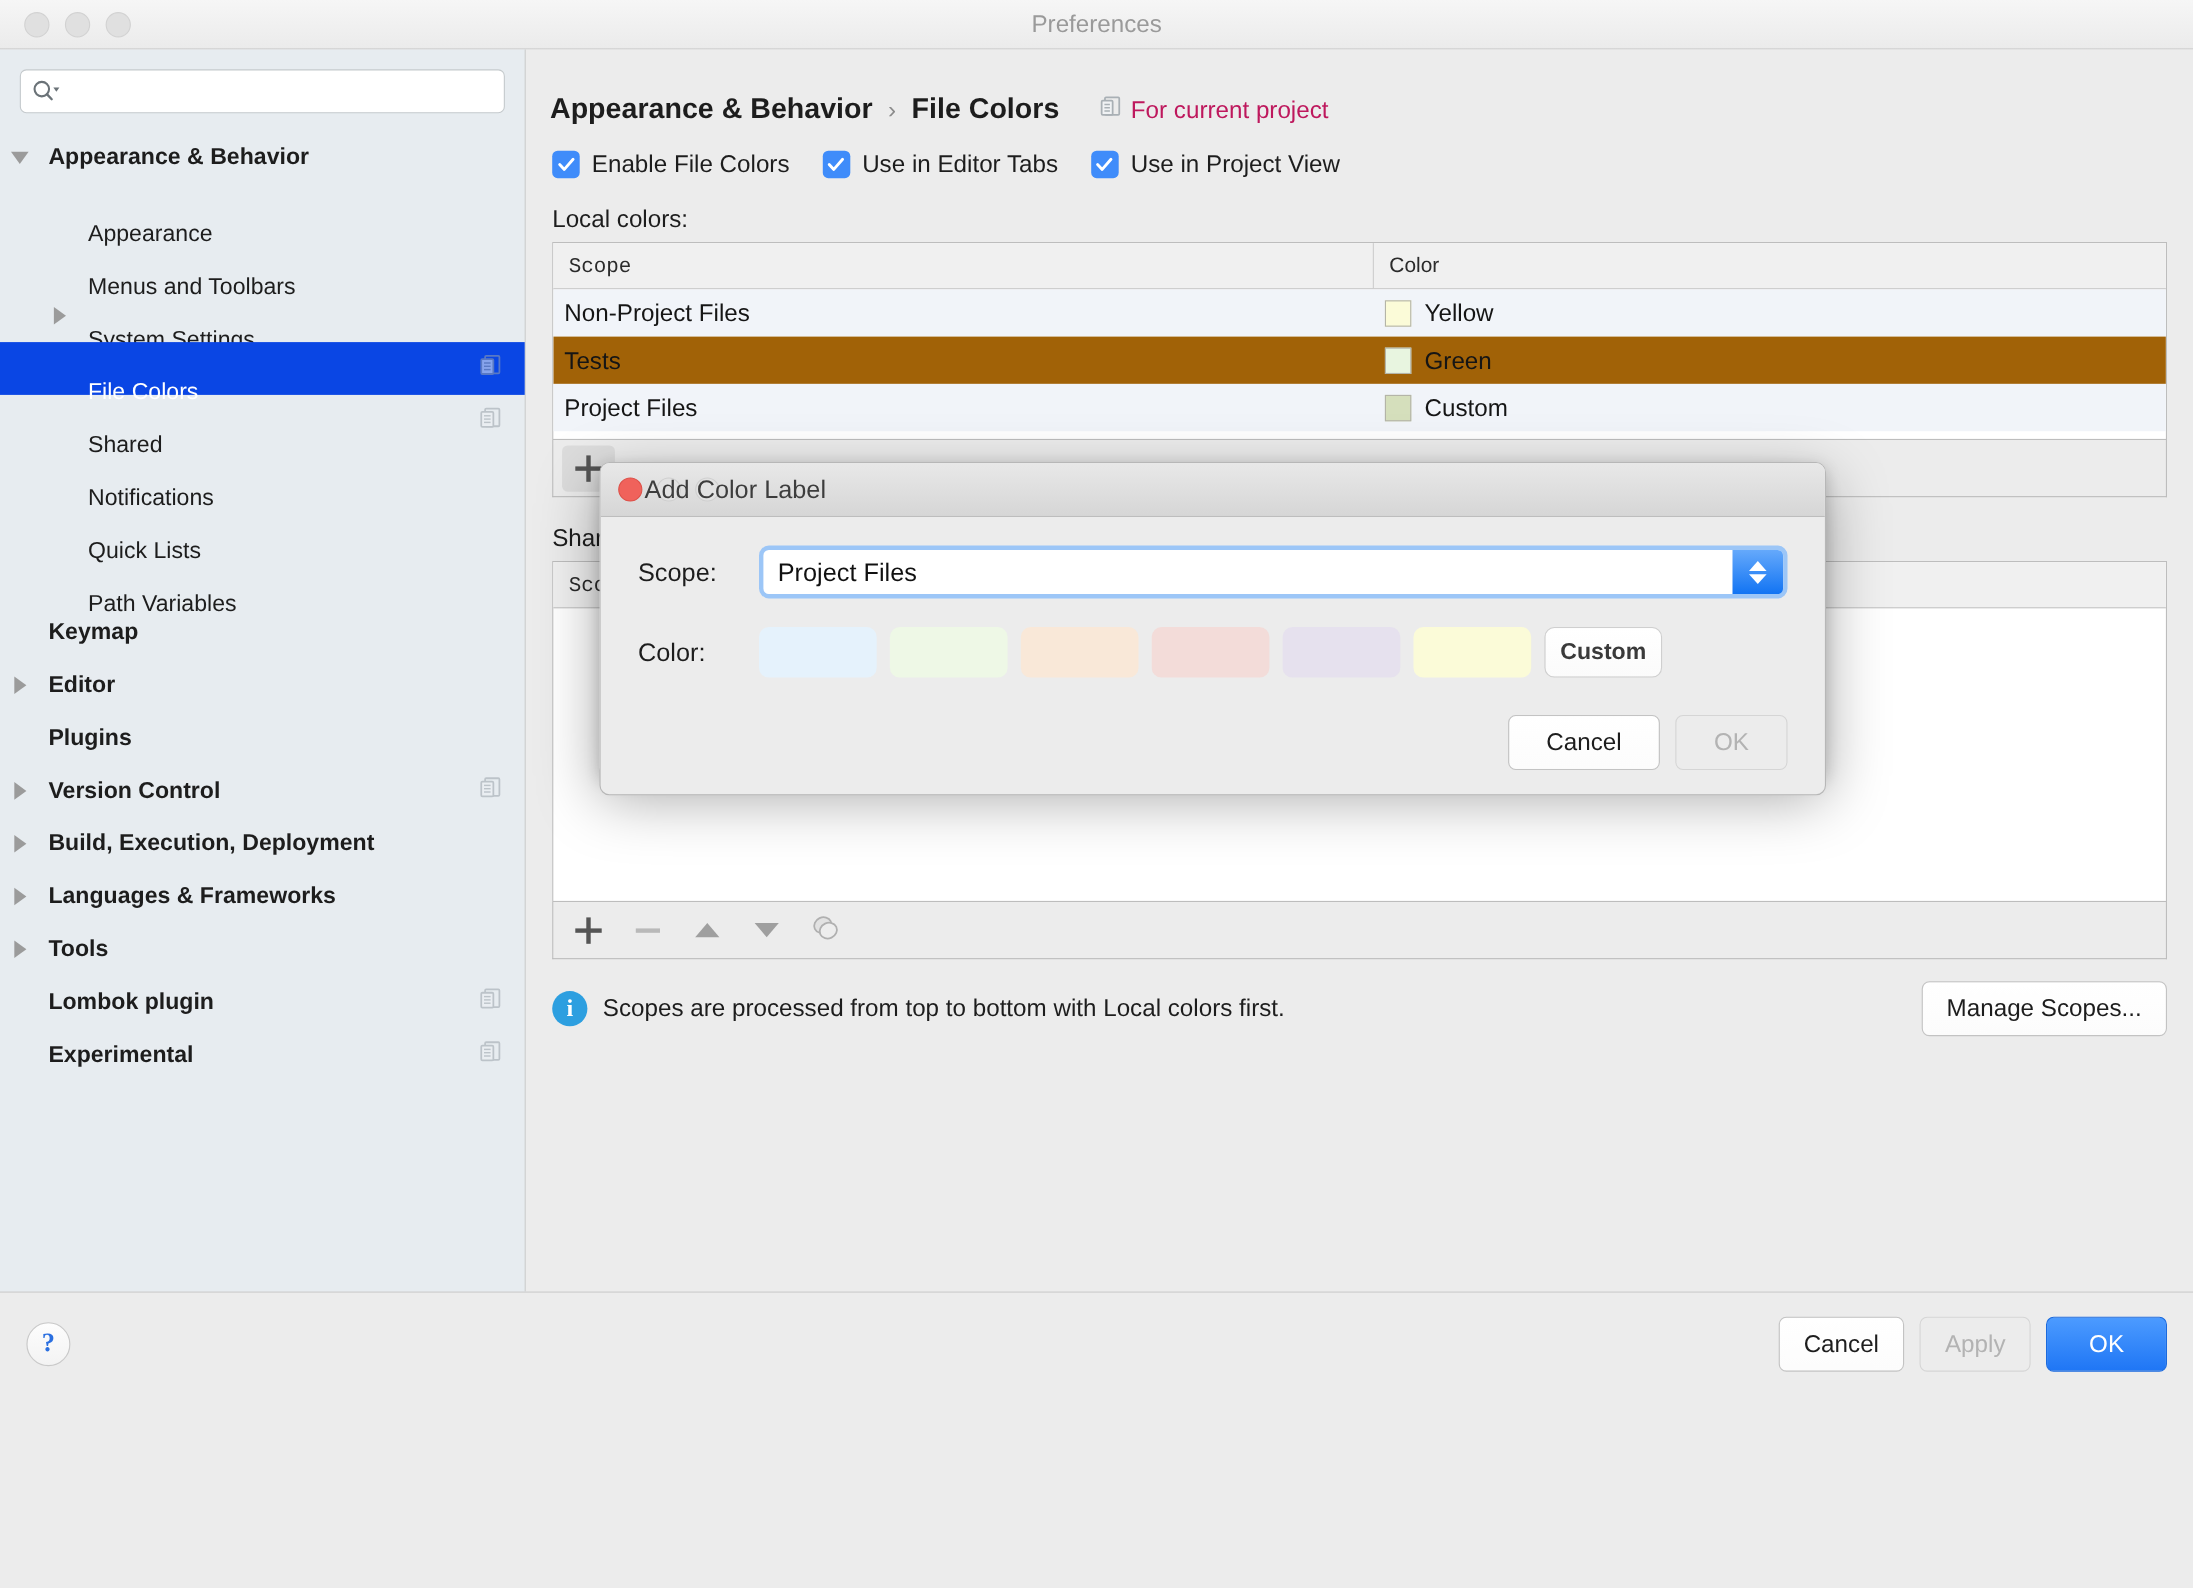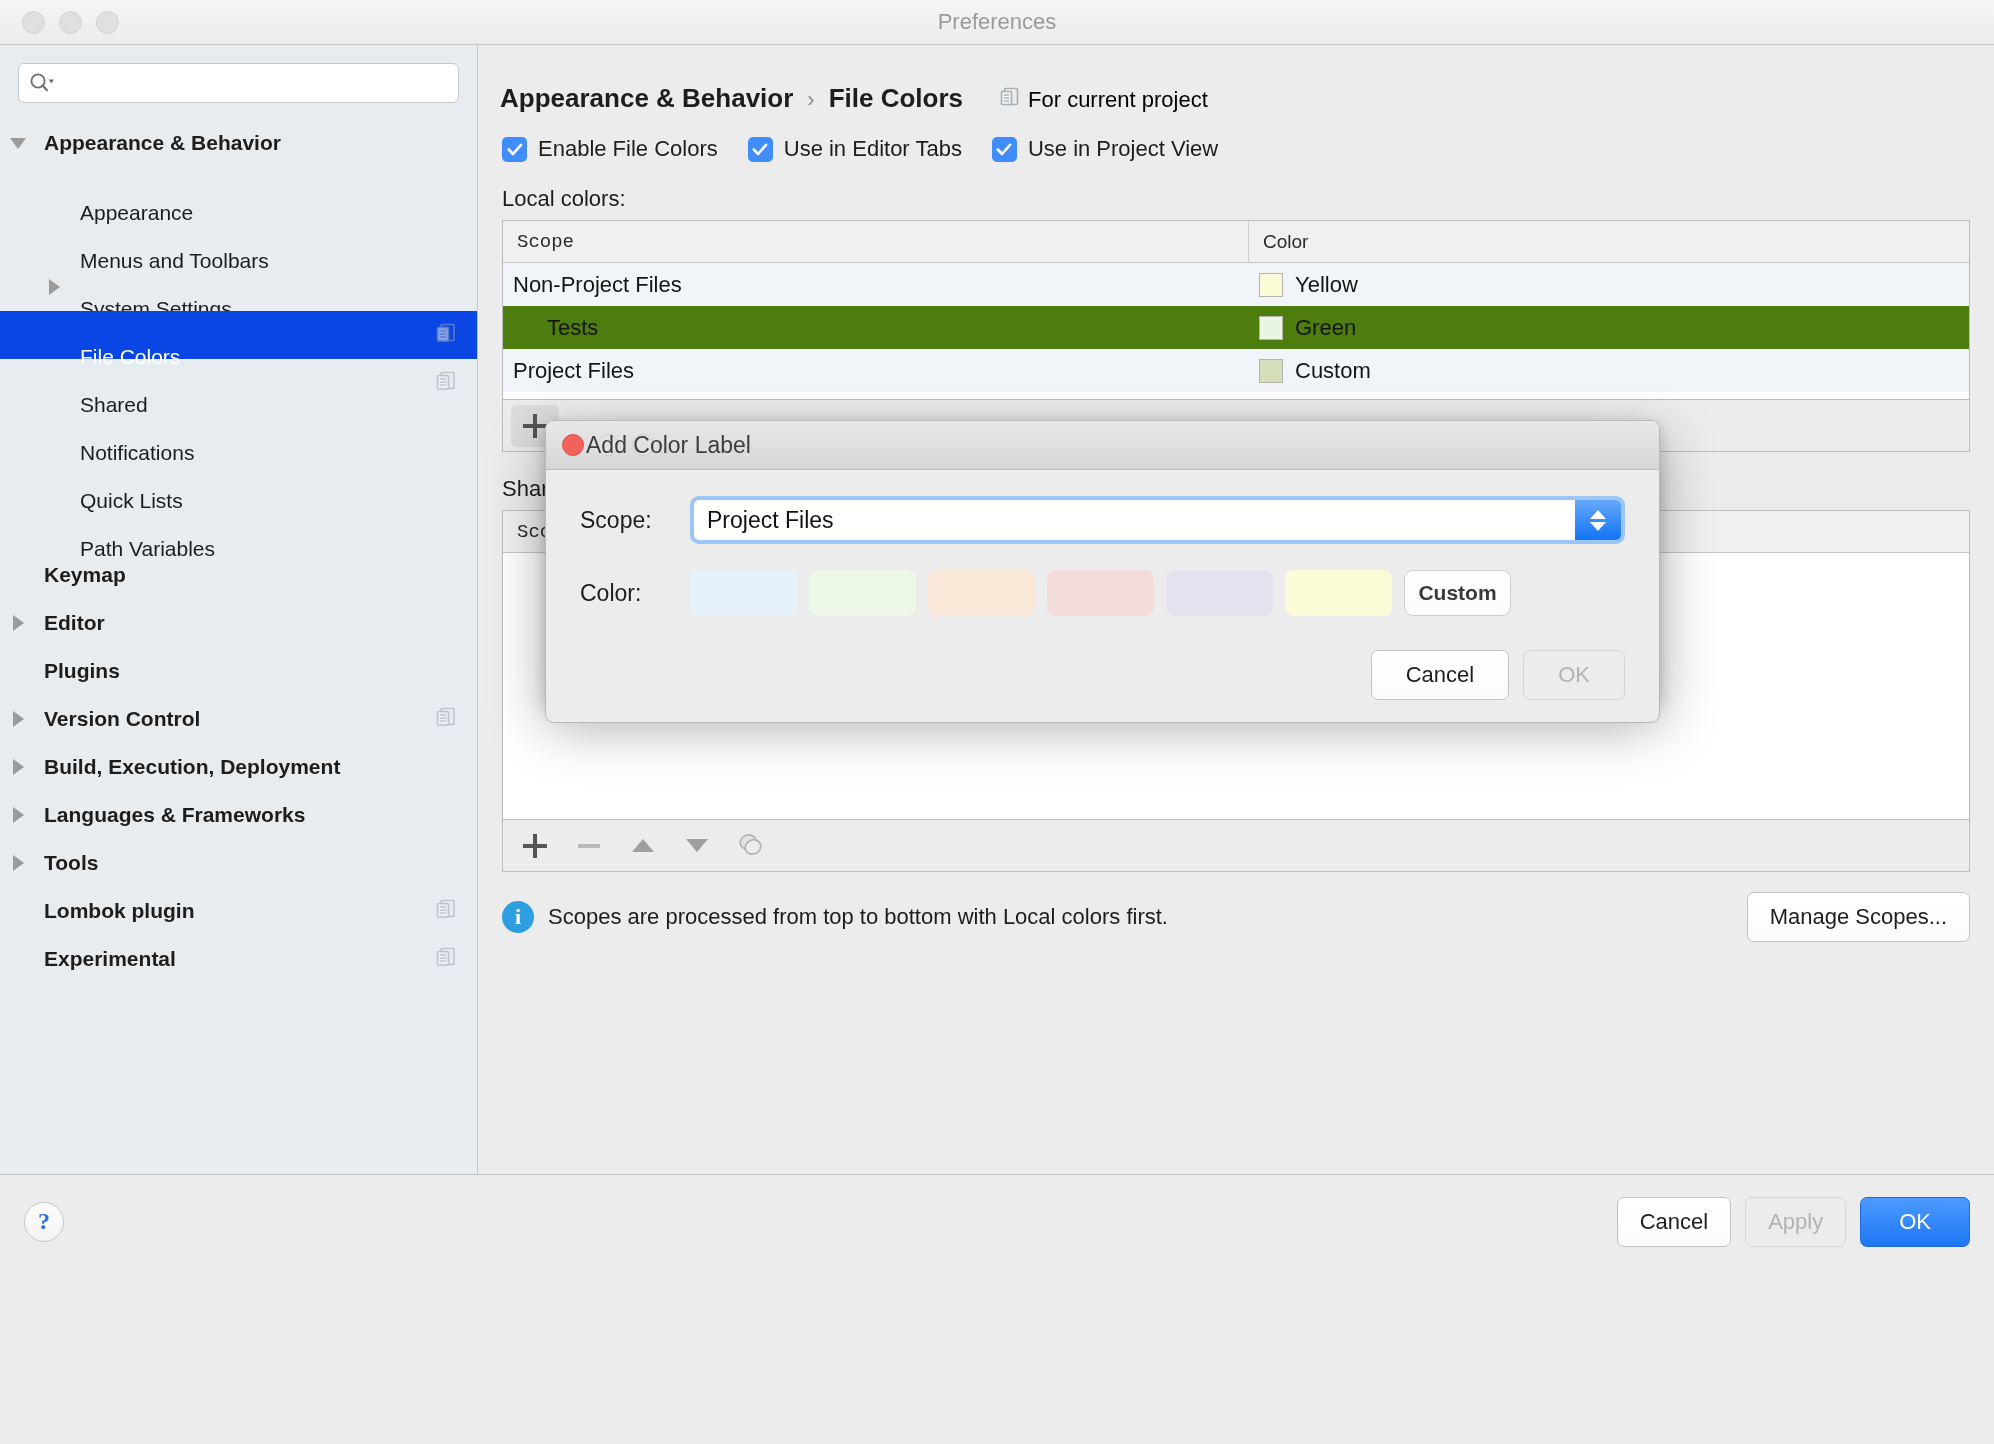--- a/index.html
+++ b/index.html
@@ -94,21 +94,21 @@
     position: relative; display: flex; flex-direction: column;
     min-width: 0;
   }
   .breadcrumb-row {
     display: flex; align-items: baseline;
     padding: 38px 0 0 22px; gap: 0;
   }
   .crumb { font-size: 26px; font-weight: bold; color: #1d1d1d; }
   .crumb-sep { font-size: 22px; color: #8b8b8b; margin: 0 14px; }
   .for-project {
-    margin-left: 36px; font-size: 22px; color: #000000;
+    margin-left: 36px; font-size: 22px; color: #be185d;
     display: flex; align-items: center; gap: 8px;
   }
 
   .checkrow {
     display: flex; align-items: center; gap: 0;
     padding: 22px 0 0 24px;
   }
   .checkitem { display: flex; align-items: center; margin-right: 30px; }
   .cb {
     width: 25px; height: 25px; border-radius: 5px;
@@ -133,21 +133,21 @@
   }
   .th {
     font-size: 19px; color: #2b2b2b; display: flex; align-items: center;
     padding-left: 14px;
   }
   .th.scope { flex: 1 1 auto; border-right: 1px solid #cdcdcd; font-family: Liberation Mono, monospace; }
   .th.color { flex: 0 0 720px; }
   .table-body { flex: 1 1 auto; overflow: hidden; position: relative; }
   .trow { display: flex; height: 43px; align-items: center; font-size: 22px; color: #151515; }
   .trow.odd { background: #f1f4f9; }
-  .trow.even { background: #4d7c0f; padding-left: 34px; }
+  .trow.even { background: #a16207; }
   .td-scope { flex: 1 1 auto; padding-left: 10px; }
   .td-color { flex: 0 0 720px; display: flex; align-items: center; padding-left: 10px; gap: 12px; }
   .swatch-sm { width: 24px; height: 24px; border: 1px solid #b4b4a8; }
   .empty-msg {
     position: absolute; inset: 0; display: flex;
     align-items: center; justify-content: center;
     font-size: 24px; color: #a6a6a6;
   }
 
   

